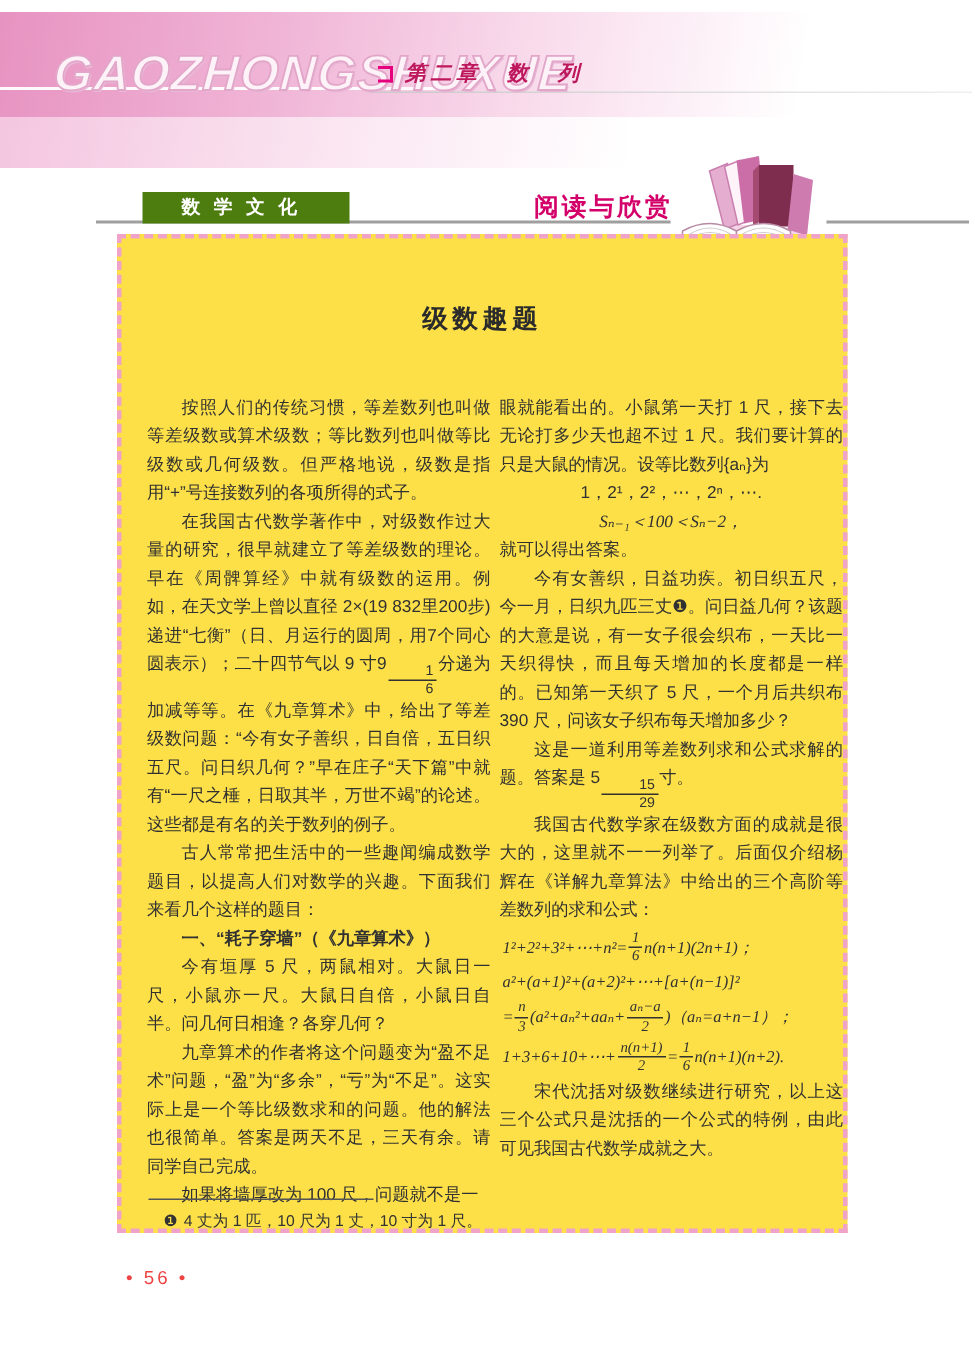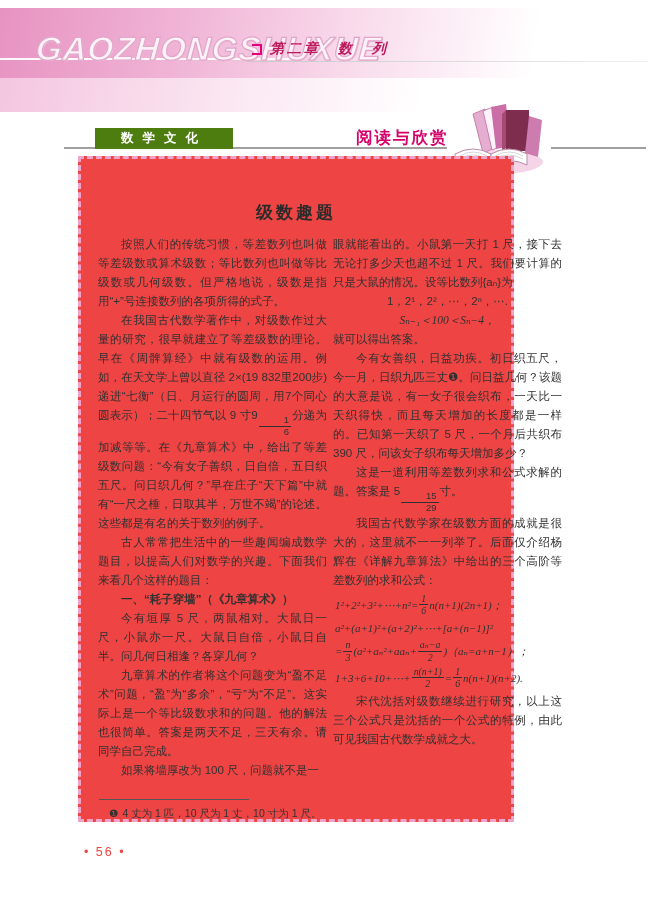--- a/index.html
+++ b/index.html
@@ -24,26 +24,26 @@
   
   .rule{position:absolute;left:64px;top:147px;width:582px;height:2px;background:#9f9f9f;}
   .mc-badge{position:absolute;left:95px;top:128px;width:138px;height:21px;background:#4d7c0f;
         color:#ffffff;font-size:12.5px;font-weight:bold;letter-spacing:9px;
         display:flex;align-items:center;justify-content:center;}
   .read-label{position:absolute;left:356px;top:127px;font-size:16.5px;font-weight:bold;
         color:#d4006a;letter-spacing:2px;}
   .books{position:absolute;left:445px;top:100px;width:112px;height:82px;}
 
   
-  .content-box{position:absolute;left:78px;top:156px;width:436px;height:666px;
-        background:#ef4444;border:3px dashed #efa3c8;box-sizing:border-box;}
+  .content-box{position:absolute;left:78px;top:156px;width:487px;height:666px;
+        background:#fde047;border:3px dashed #efa3c8;box-sizing:border-box;}
   .article-title{position:absolute;left:0;top:42px;width:100%;text-align:center;
         font-size:17px;font-weight:bold;letter-spacing:3px;color:#2b2b2b;}
 
-  .col{position:absolute;top:76px;width:229px;font-size:11.5px;line-height:19px;
+  .col{position:absolute;top:104px;width:229px;font-size:11.5px;line-height:19px;
         text-align:justify;color:#313131;}
   .col-left{left:17px;}
   .col-right{left:252px;}
   .col p{margin:0;text-indent:2em;}
   .col p.noindent{text-indent:0;}
   .col .subhead{font-weight:bold;text-indent:2em;margin:0;}
   .centerline{text-align:center;text-indent:0 !important;}
   .mathline{font-family:"Liberation Serif","DejaVu Serif",serif;font-style:italic;}
 
   
@@ -111,21 +111,21 @@
       <p>古人常常把生活中的一些趣闻编成数学题目，以提高人们对数学的兴趣。下面我们来看几个这样的题目：</p>
       <p class="subhead">一、“耗子穿墙”（《九章算术》）</p>
       <p>今有垣厚 5 尺，两鼠相对。大鼠日一尺，小鼠亦一尺。大鼠日自倍，小鼠日自半。问几何日相逢？各穿几何？</p>
       <p>九章算术的作者将这个问题变为“盈不足术”问题，“盈”为“多余”，“亏”为“不足”。这实际上是一个等比级数求和的问题。他的解法也很简单。答案是两天不足，三天有余。请同学自己完成。</p>
       <p>如果将墙厚改为 100 尺，问题就不是一</p>
     </div>
 
     <div class="col col-right">
       <p class="noindent">眼就能看出的。小鼠第一天打 1 尺，接下去无论打多少天也超不过 1 尺。我们要计算的只是大鼠的情况。设等比数列{aₙ}为</p>
       <p class="noindent centerline">1，2¹，2²，⋯，2ⁿ，⋯.</p>
-      <p class="noindent centerline mathline">Sₙ₋₁＜100＜Sₙ−4，</p>
+      <p class="noindent centerline mathline">Sₙ₋₁＜100＜Sₙ−2，</p>
       <p class="noindent">就可以得出答案。</p>
       <p>今有女善织，日益功疾。初日织五尺，今一月，日织九匹三丈❶。问日益几何？该题的大意是说，有一女子很会织布，一天比一天织得快，而且每天增加的长度都是一样的。已知第一天织了 5 尺，一个月后共织布 390 尺，问该女子织布每天增加多少？</p>
       <p><span>这是一道利用等差数列求和公式求解的题。答案是 5</span><span class="frac">
             <span class="fnum">15</span>
             <span class="fden">29</span>
           </span><span>寸。</span></p>
       <p>我国古代数学家在级数方面的成就是很大的，这里就不一一列举了。后面仅介绍杨辉在《详解九章算法》中给出的三个高阶等差数列的求和公式：</p>
 
       <div class="formula">
         <span>1²+2²+3²+⋯+n²=</span>

